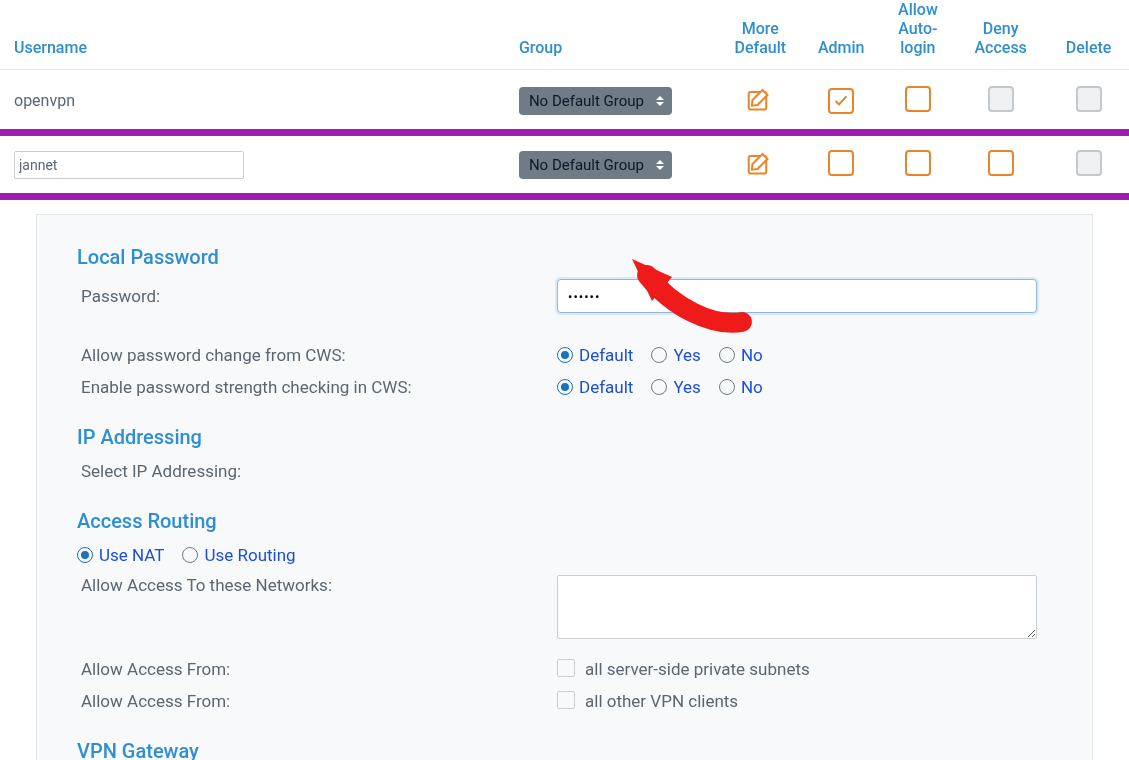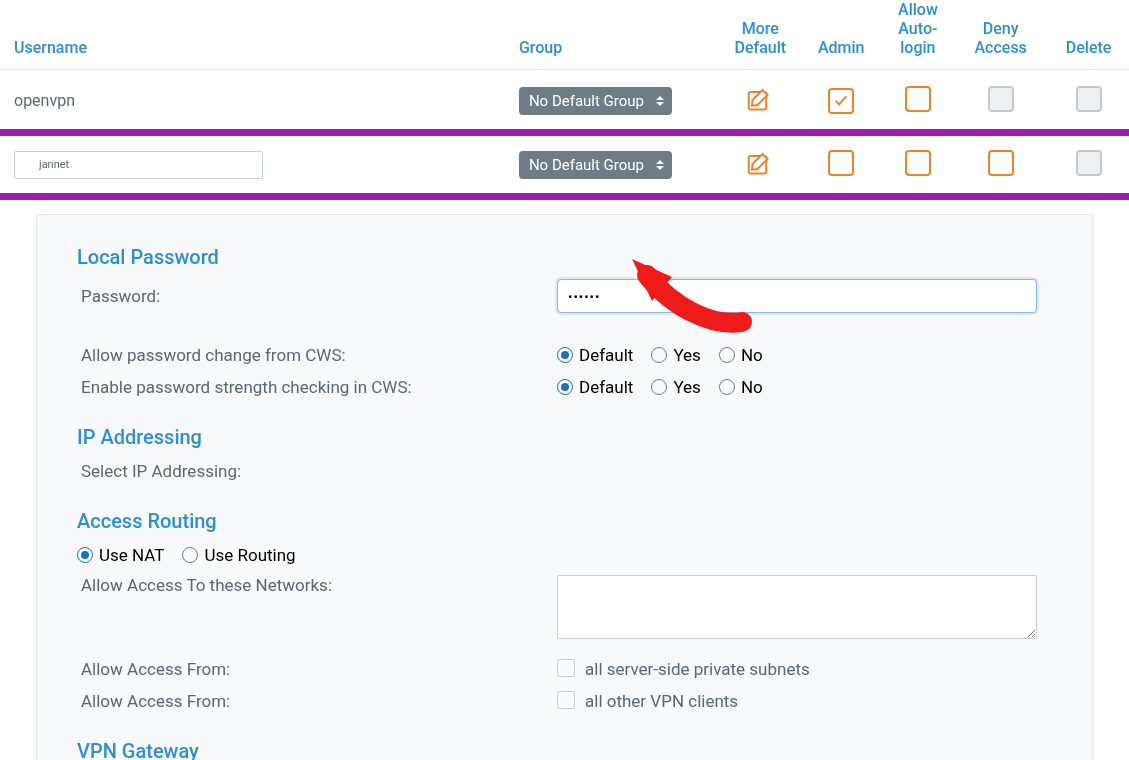--- a/index.html
+++ b/index.html
@@ -33,32 +33,32 @@
   }
   table.users tr.r1 td {
     padding-top: 12px;
     padding-bottom: 10px;
   }
   table.users td.center { text-align: center; }
   .username-text {
     color: #5a6773;
   }
   .username-input {
-    width: 249px;
+    width: 230px;
     height: 28px;
     border: 1px solid #c9ced3;
     border-radius: 2px;
-    padding: 0 24px;
-    font-size: 11px;
+    padding: 0 4px;
+    font-size: 14px;
     color: #5a6773;
     font-family: inherit;
   }
   .group-select {
     background: #6f7b85;
-    color: #ffffff;
+    color: #0f172a;
     border: none;
     border-radius: 4px;
     padding: 5px 28px 5px 10px;
     font-size: 15px;
     position: relative;
     display: inline-flex;
     align-items: center;
     cursor: pointer;
     font-family: inherit;
     text-align: right;
@@ -147,21 +147,21 @@
     font-size: 13px;
     padding: 0 10px;
     letter-spacing: 1px;
     font-family: inherit;
   }
   .radio-opt {
     display: inline-flex;
     align-items: center;
     gap: 6px;
     cursor: pointer;
-    color: #000000;
+    color: #1d4ed8;
     font-size: 17px;
   }
   .radio {
     width: 16px; height: 16px;
     border-radius: 50%;
     border: 1.5px solid #6f7b85;
     display:inline-flex;
     align-items:center;
     justify-content:center;
   }

